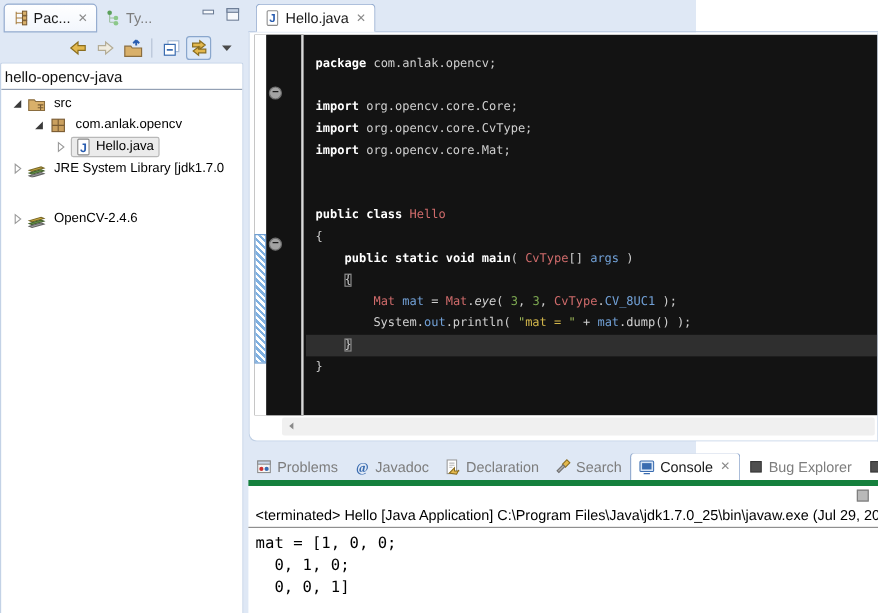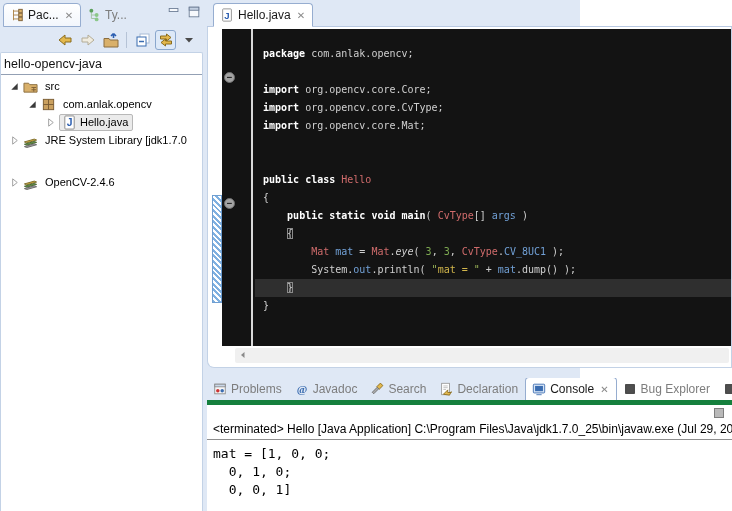--- a/index.html
+++ b/index.html
@@ -300,37 +300,37 @@
           <span class="icon">
             <svg xmlns="http://www.w3.org/2000/svg" viewBox="0 0 16 16">
               <text x="8" y="12.5" font-size="13" font-family="Liberation Serif,serif" font-weight="bold" fill="#3a6cb0" text-anchor="middle">@</text>
             </svg>
           </span>
           <span>Javadoc</span>
         </span>
         <span class="tab">
           <span class="icon">
             <svg xmlns="http://www.w3.org/2000/svg" viewBox="0 0 16 16">
+              <rect x="3" y="1.5" width="9" height="13" fill="#fff" stroke="#999"></rect>
+              <path d="M5 4.5h5M5 6.5h5M5 8.5h3" stroke="#b9b9b9"></path>
+              <path d="M5 14l5-5v3h4v-1l-2 4z" fill="#e3b84d" stroke="#8a6d1f"></path>
+            </svg>
+          </span>
+          <span>Declaration</span>
+        </span>
+        <span class="tab">
+          <span class="icon">
+            <svg xmlns="http://www.w3.org/2000/svg" viewBox="0 0 16 16">
               <g transform="rotate(45 8 8)">
                 <rect x="6" y="0.5" width="4" height="6" fill="#e3b84d" stroke="#8a6d1f"></rect>
                 <rect x="6.8" y="6.5" width="2.4" height="8" fill="#adadad" stroke="#6e6e6e"></rect>
               </g>
             </svg>
           </span>
           <span>Search</span>
-        </span>
-        <span class="tab">
-          <span class="icon">
-            <svg xmlns="http://www.w3.org/2000/svg" viewBox="0 0 16 16">
-              <rect x="3" y="1.5" width="9" height="13" fill="#fff" stroke="#999"></rect>
-              <path d="M5 4.5h5M5 6.5h5M5 8.5h3" stroke="#b9b9b9"></path>
-              <path d="M5 14l5-5v3h4v-1l-2 4z" fill="#e3b84d" stroke="#8a6d1f"></path>
-            </svg>
-          </span>
-          <span>Declaration</span>
         </span>
         <span class="tab active">
           <span class="icon">
             <svg xmlns="http://www.w3.org/2000/svg" viewBox="0 0 16 16">
               <rect x="1.5" y="2.5" width="13" height="10" rx="1" fill="#d6e4f5" stroke="#3a6cb0"></rect>
               <rect x="3.5" y="4.5" width="9" height="6" fill="#3a6cb0"></rect>
               <path d="M5 14.5h6" stroke="#3a6cb0"></path>
             </svg>
           </span>
           <span>Console</span>

